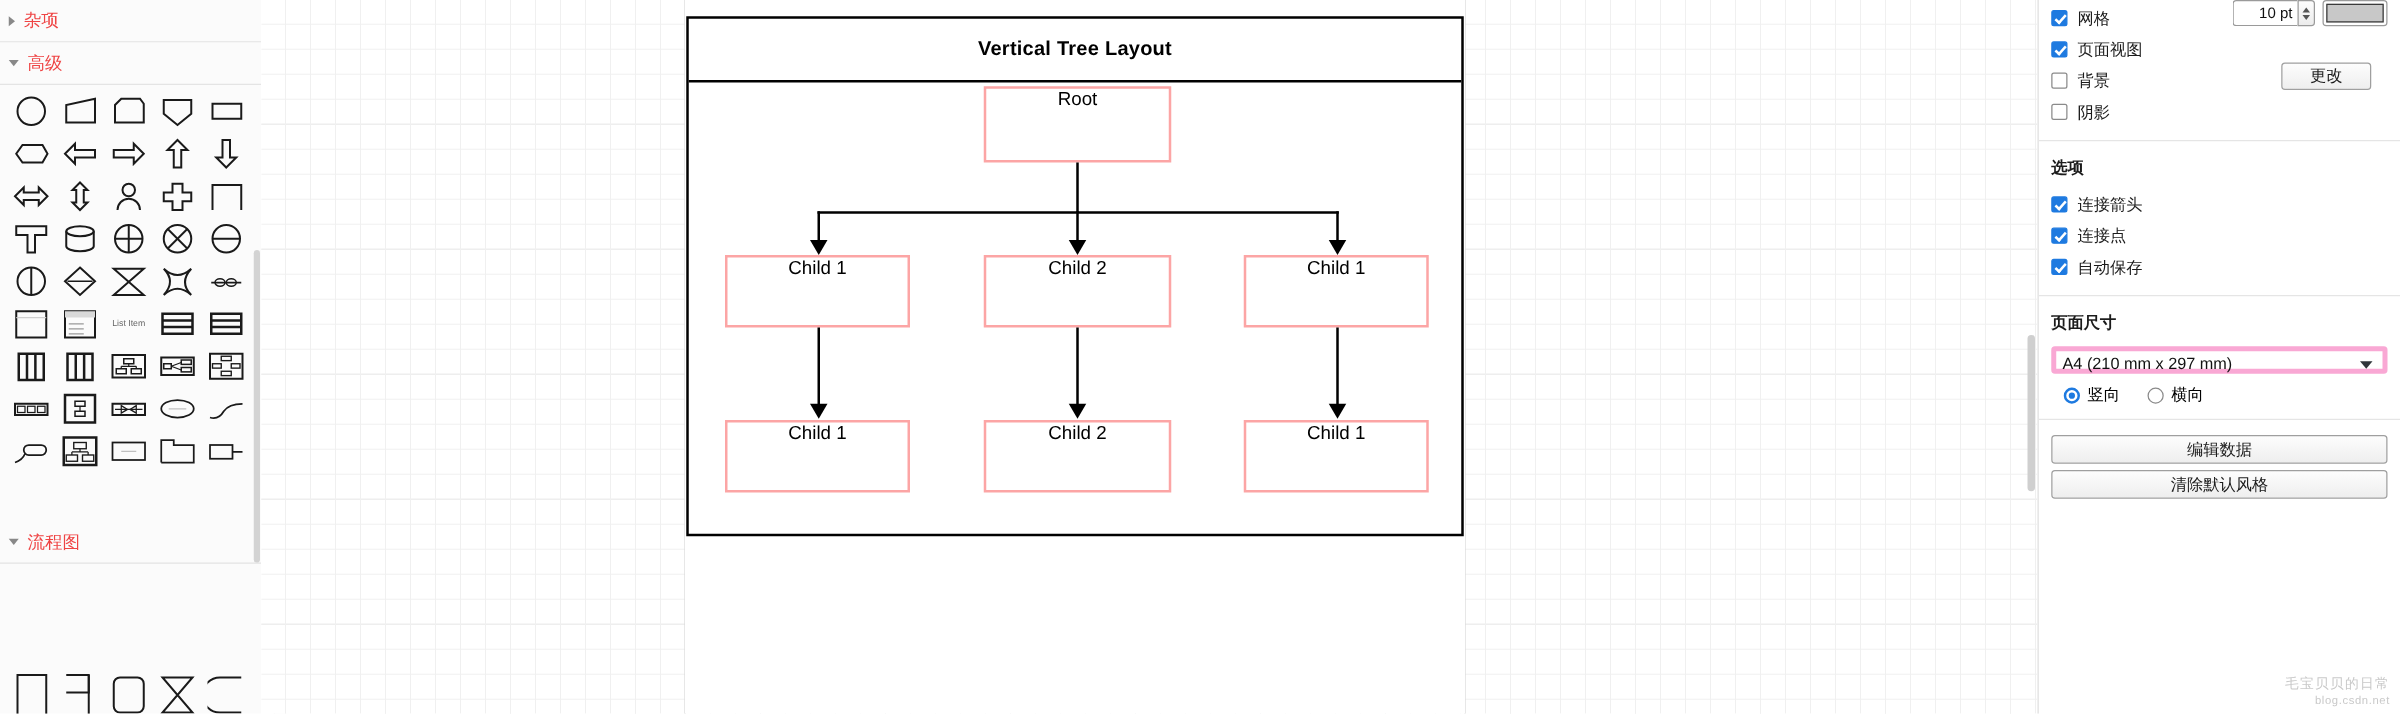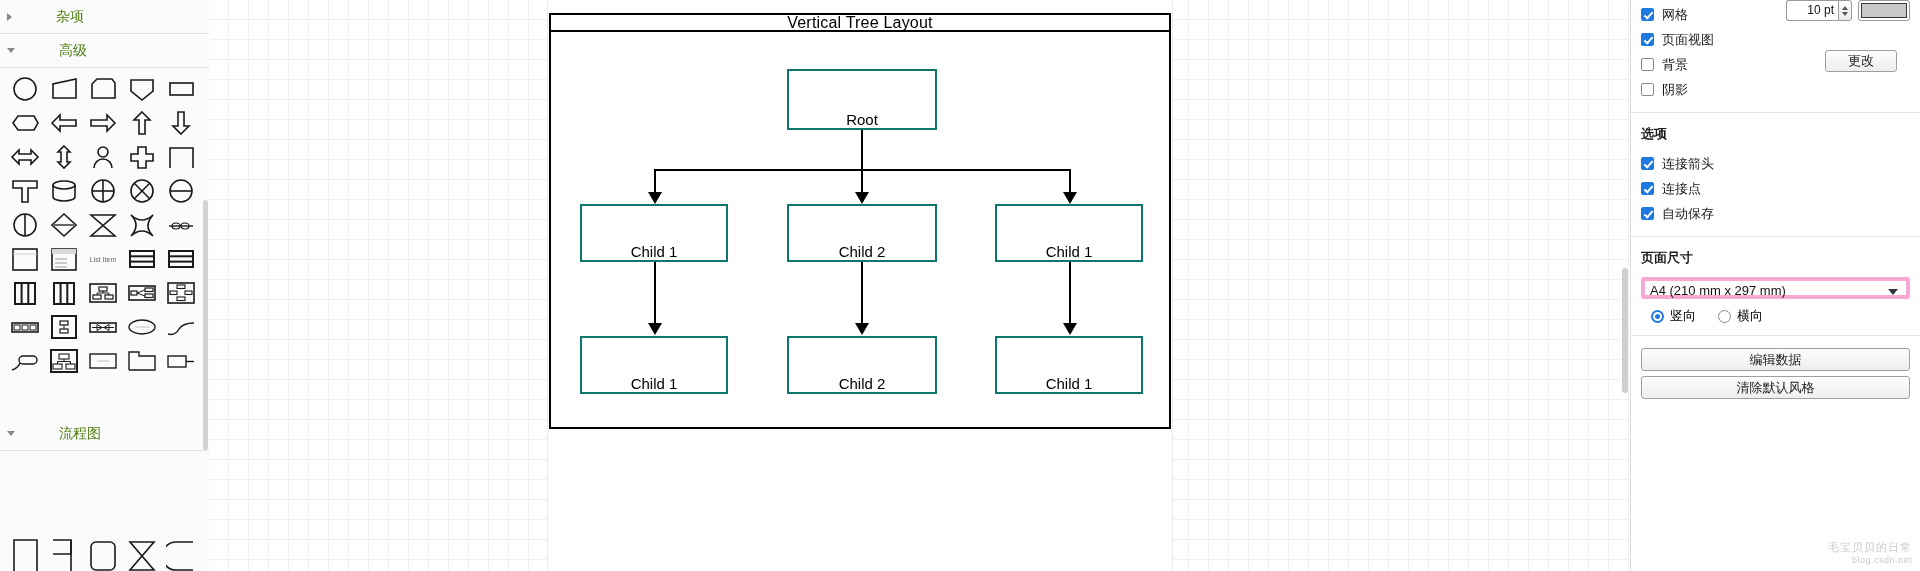--- a/index.html
+++ b/index.html
@@ -18,25 +18,24 @@
     width: 209px; height: 571px;
     background: #fbfbfb;
     overflow: hidden;
     flex: 0 0 209px;
   }
   .section-header {
     height: 34px;
     display: flex; align-items: center;
     padding-left: 4px;
     font-size: 14px;
-    color: #4d7c0f;
+    color: #ef4444;
     background: #fbfbfb;
     border-bottom: 1px solid #e4e4e4;
     user-select: none;
-    gap: 37px;
   }
   .section-header.top { border-top: none; }
   .tri {
     width: 0; height: 0; margin-right: 7px; margin-left: 3px;
     display: inline-block;
   }
   .tri.right {
     border-left: 5px solid #888;
     border-top: 4px solid transparent;
     border-bottom: 4px solid transparent;
@@ -112,32 +111,32 @@
     box-shadow: 0 0 0 0.5px #d9d9d9;
   }
   .diagram-frame {
     position: absolute;
     left: 340px; top: 13px;
     width: 622px; height: 416px;
     border: 2px solid #000;
     background: #ffffff;
   }
   .frame-title {
-    height: 17px;
+    height: 51px;
     border-bottom: 2px solid #000;
     display: flex; align-items: center; justify-content: center;
-    font-size: 16px; font-weight: normal;
+    font-size: 16px; font-weight: bold;
     letter-spacing: .2px;
     text-align: right;
   }
   .node {
     position: absolute;
-    border: 2px solid #0f766e;
+    border: 2px solid #fca5a5;
     background: #ffffff;
-    display: flex; align-items: flex-end; justify-content: center;
+    display: flex; align-items: flex-start; justify-content: center;
     font-size: 15px;
     color: #000;
   }
   .edge { position: absolute; background: #000; }
   .arrow-head {
     position: absolute;
     width: 0; height: 0;
     border-left: 7px solid transparent;
     border-right: 7px solid transparent;
     border-top: 12px solid #000;

